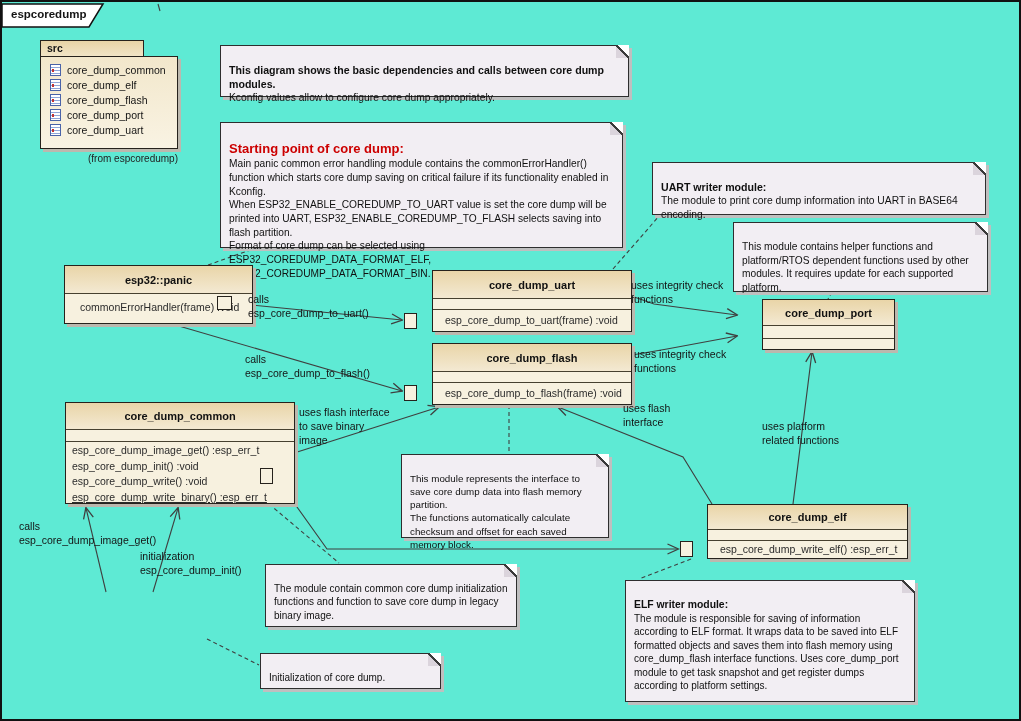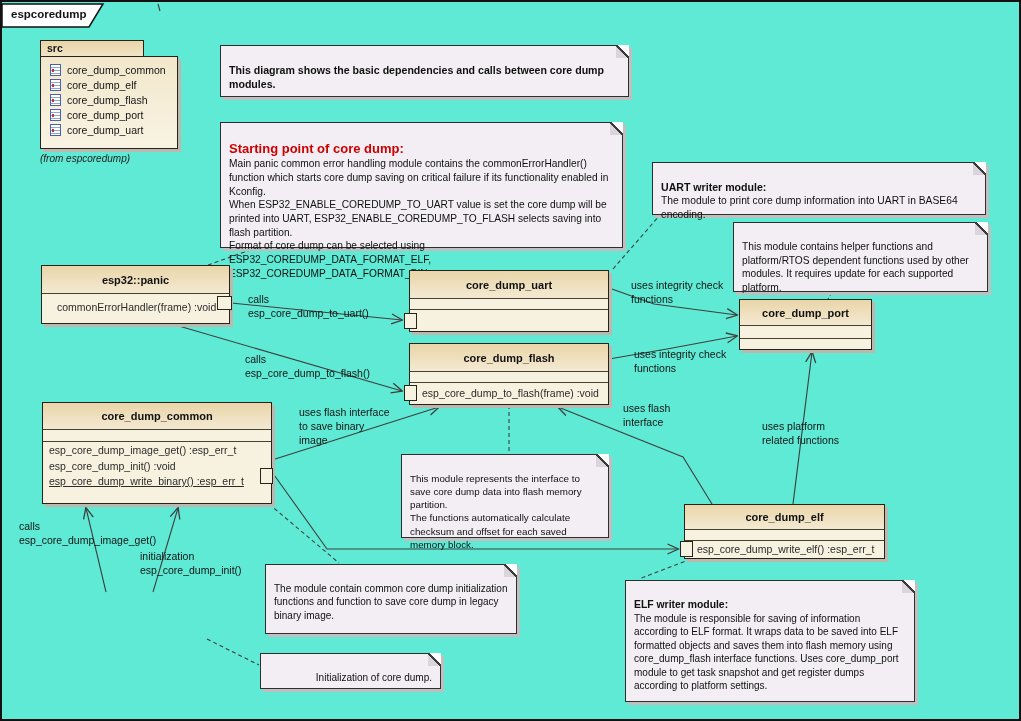--- a/index.html
+++ b/index.html
@@ -31,25 +31,25 @@
     background:linear-gradient(180deg,#f2e7cb,#f9f3e3);
     border:1.3px solid #26221c; box-shadow:3px 3px 0 #bcb8ae; padding-top:5px; }
   .pkg-row { display:flex; align-items:center; gap:6px; padding:1.5px 0 1.5px 9px;
     font-size:10.5px; }
   .ficon { width:11px; height:12px; flex:none; position:relative;
     border:1px solid #4a63a8;
     background:repeating-linear-gradient(180deg,#ffffff 0 2px,#8fa7d8 2px 3px); }
   .ficon::before { content:""; position:absolute; left:1px; top:4px; width:2px; height:3px;
     background:#c23333; }
   .pkg-origin { position:absolute; left:38px; top:151px; width:138px; z-index:2;
-    text-align:left; font-size:10px; font-style:italic; color:#222; }
+    text-align:right; font-size:10px; color:#222; }
 
   
   .cls { position:absolute; z-index:2; background:#f7f1df;
-    border:1.4px solid #26221c; box-shadow:3px 3px 0 #bcb8ae; }
+    border:1.4px solid #26221c; box-shadow:3px 3px 0 #bcb8ae;margin-left:23px; }
   .cls-h { font-weight:bold; text-align:center; font-size:11px; color:#111;
     background:linear-gradient(180deg,#e9d5a8 0%,#f3e8d0 95%);
     border-bottom:1.2px solid #46402f;
     display:flex; align-items:center; justify-content:center; }
   .cls-empty { border-bottom:1.2px solid #46402f; }
   .cls-m { font-size:10.5px; color:#2b2b2b; white-space:nowrap; }
   .cls-m .row { height:15.5px; line-height:15.5px; }
   .u { text-decoration:underline; }
 
   
@@ -127,20 +127,21 @@
     <div class="pkg-row">
       <span class="ficon"></span>
       <span>core_dump_uart</span>
     </div>
   </div>
   <div class="pkg-origin">(from espcoredump)</div>
 
   <div class="note" style="left:218px; top:43px; width:409px; height:52px;">
     <div class="fold"></div>
     <div class="nt" style="font-size:10.6px;">This diagram shows the basic dependencies and calls between core dump modules.</div>
+    <div class="nb" style="font-size:10.3px;">Kconfig values allow to configure core dump appropriately.</div>
   </div>
 
   <div class="note" style="left:218px; top:120px; width:403px; height:126px;">
     <div class="fold"></div>
     <div class="nt red" style="font-size:13px;">Starting point of core dump:</div>
     <div class="nb" style="font-size:10.2px;">Main panic  common error handling module contains the commonErrorHandler() function which starts core dump saving on critical failure if its functionality enabled in Kconfig.
 When ESP32_ENABLE_COREDUMP_TO_UART value is set the core dump will be printed into UART, ESP32_ENABLE_COREDUMP_TO_FLASH selects saving into flash partition.
 Format of core dump can be selected using ESP32_COREDUMP_DATA_FORMAT_ELF, ESP32_COREDUMP_DATA_FORMAT_BIN.</div>
   </div>
 
@@ -160,58 +161,60 @@
     <div class="nb">This module represents the interface to save core dump data into flash memory partition.
 The functions automatically calculate checksum and offset for each saved memory block.</div>
   </div>
 
   <div class="note" style="left:623px; top:578px; width:290px; height:122px;">
     <div class="fold"></div>
     <div class="nt" style="font-size:10.4px;">ELF writer module:</div>
     <div class="nb" style="font-size:10px;">The module is responsible for saving of information according to ELF format. It wraps data to be saved into ELF formatted objects and saves them into flash memory using core_dump_flash interface functions. Uses core_dump_port module to get task snapshot and get register dumps according to platform settings.</div>
   </div>
 
-  <div class="note" style="left:263px; top:562px; width:252px; height:70px;">
+  <div class="note" style="left:263px; top:562px; width:252px; height:63px;">
     <div class="fold"></div>
     <div class="nb">The module contain common core dump initialization functions and function to save core dump in legacy binary image.</div>
   </div>
 
-  <div class="note" style="left:258px; top:651px; width:181px; height:34px;text-align:right;">
+  <div class="note" style="left:258px; top:651px; width:181px; height:34px;">
     <div class="fold"></div>
     <div class="nb">Initialization of core dump.</div>
   </div>
 
   <div class="cls" style="left:39px; top:263px; width:189px; height:59px;">
     <div class="cls-h" style="height:28px;">esp32::panic</div>
     <div class="cls-m" style="line-height:27px; padding-left:15px;">commonErrorHandler(frame) :void</div>
   </div>
 
   <div class="cls" style="left:407px; top:268px; width:200px; height:62px;">
     <div class="cls-h" style="height:28px;">core_dump_uart</div>
     <div class="cls-empty" style="height:11px;"></div>
+    <div class="cls-m" style="line-height:20px; padding-left:12px;">esp_core_dump_to_uart(frame) :void</div>
   </div>
 
   <div class="cls" style="left:407px; top:341px; width:200px; height:62px;">
     <div class="cls-h" style="height:28px;">core_dump_flash</div>
     <div class="cls-empty" style="height:11px;"></div>
     <div class="cls-m" style="line-height:20px; padding-left:12px;">esp_core_dump_to_flash(frame) :void</div>
   </div>
 
   <div class="cls" style="left:737px; top:297px; width:133px; height:51px;">
     <div class="cls-h" style="height:26px;">core_dump_port</div>
     <div class="cls-empty" style="height:13px;"></div>
     <div></div>
   </div>
 
   <div class="cls" style="left:40px; top:400px; width:230px; height:102px;">
     <div class="cls-h" style="height:27px;">core_dump_common</div>
     <div class="cls-empty" style="height:12px;"></div>
     <div class="cls-m" style="padding:1px 0 0 6px;">
       <div class="row">esp_core_dump_image_get() :esp_err_t</div>
       <div class="row">esp_core_dump_init() :void</div>
+      <div class="row">esp_core_dump_write() :void</div>
       <div class="row u">esp_core_dump_write_binary() :esp_err_t</div>
     </div>
   </div>
 
   <div class="cls" style="left:682px; top:502px; width:201px; height:55px;">
     <div class="cls-h" style="height:25px;">core_dump_elf</div>
     <div class="cls-empty" style="height:11px;"></div>
     <div class="cls-m" style="line-height:17px; padding-left:12px;">esp_core_dump_write_elf() :esp_err_t</div>
   </div>
 

